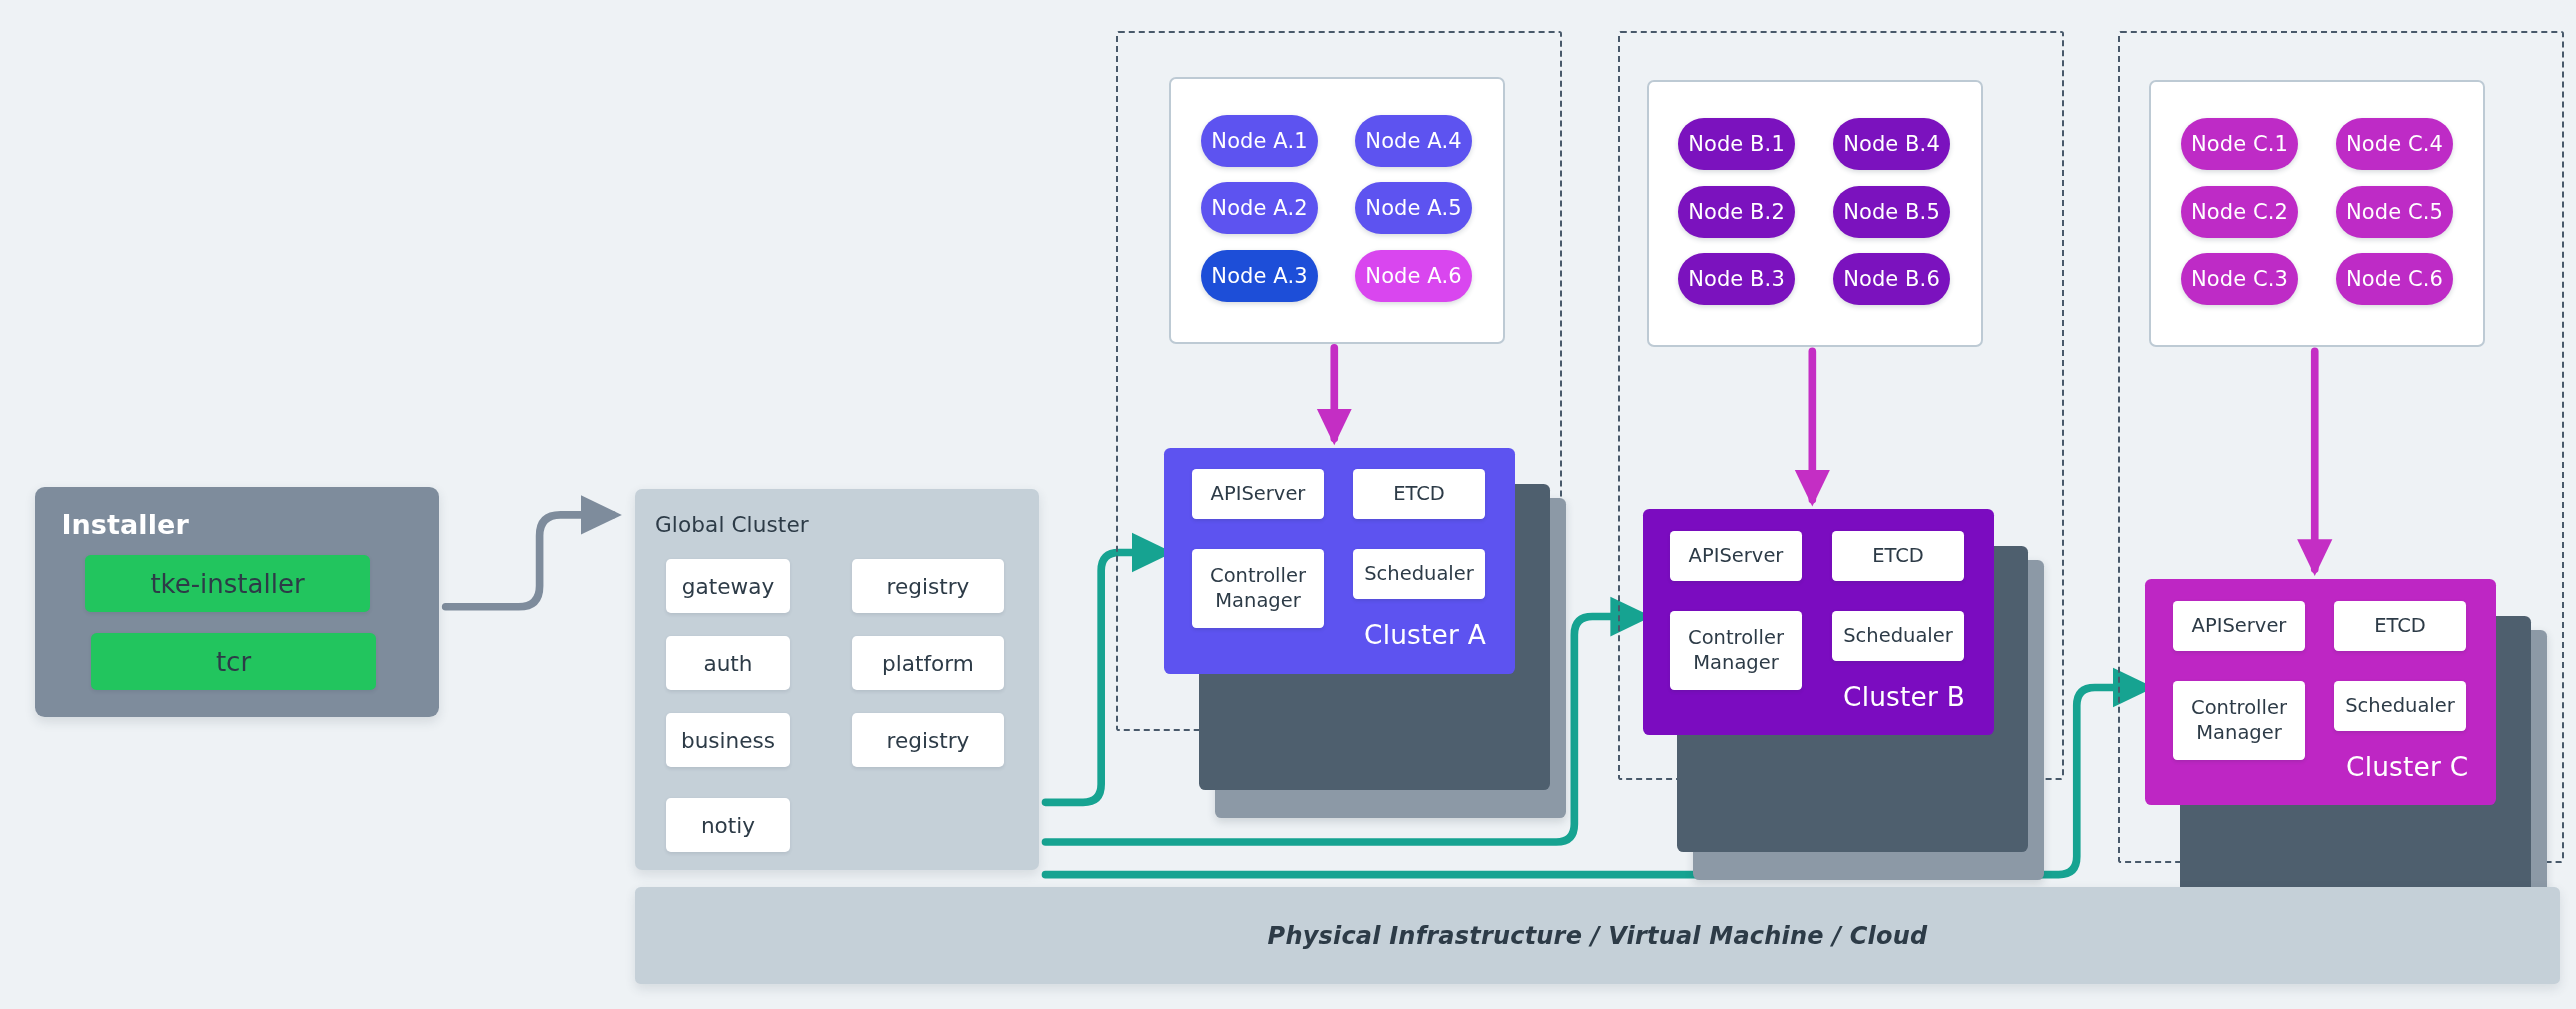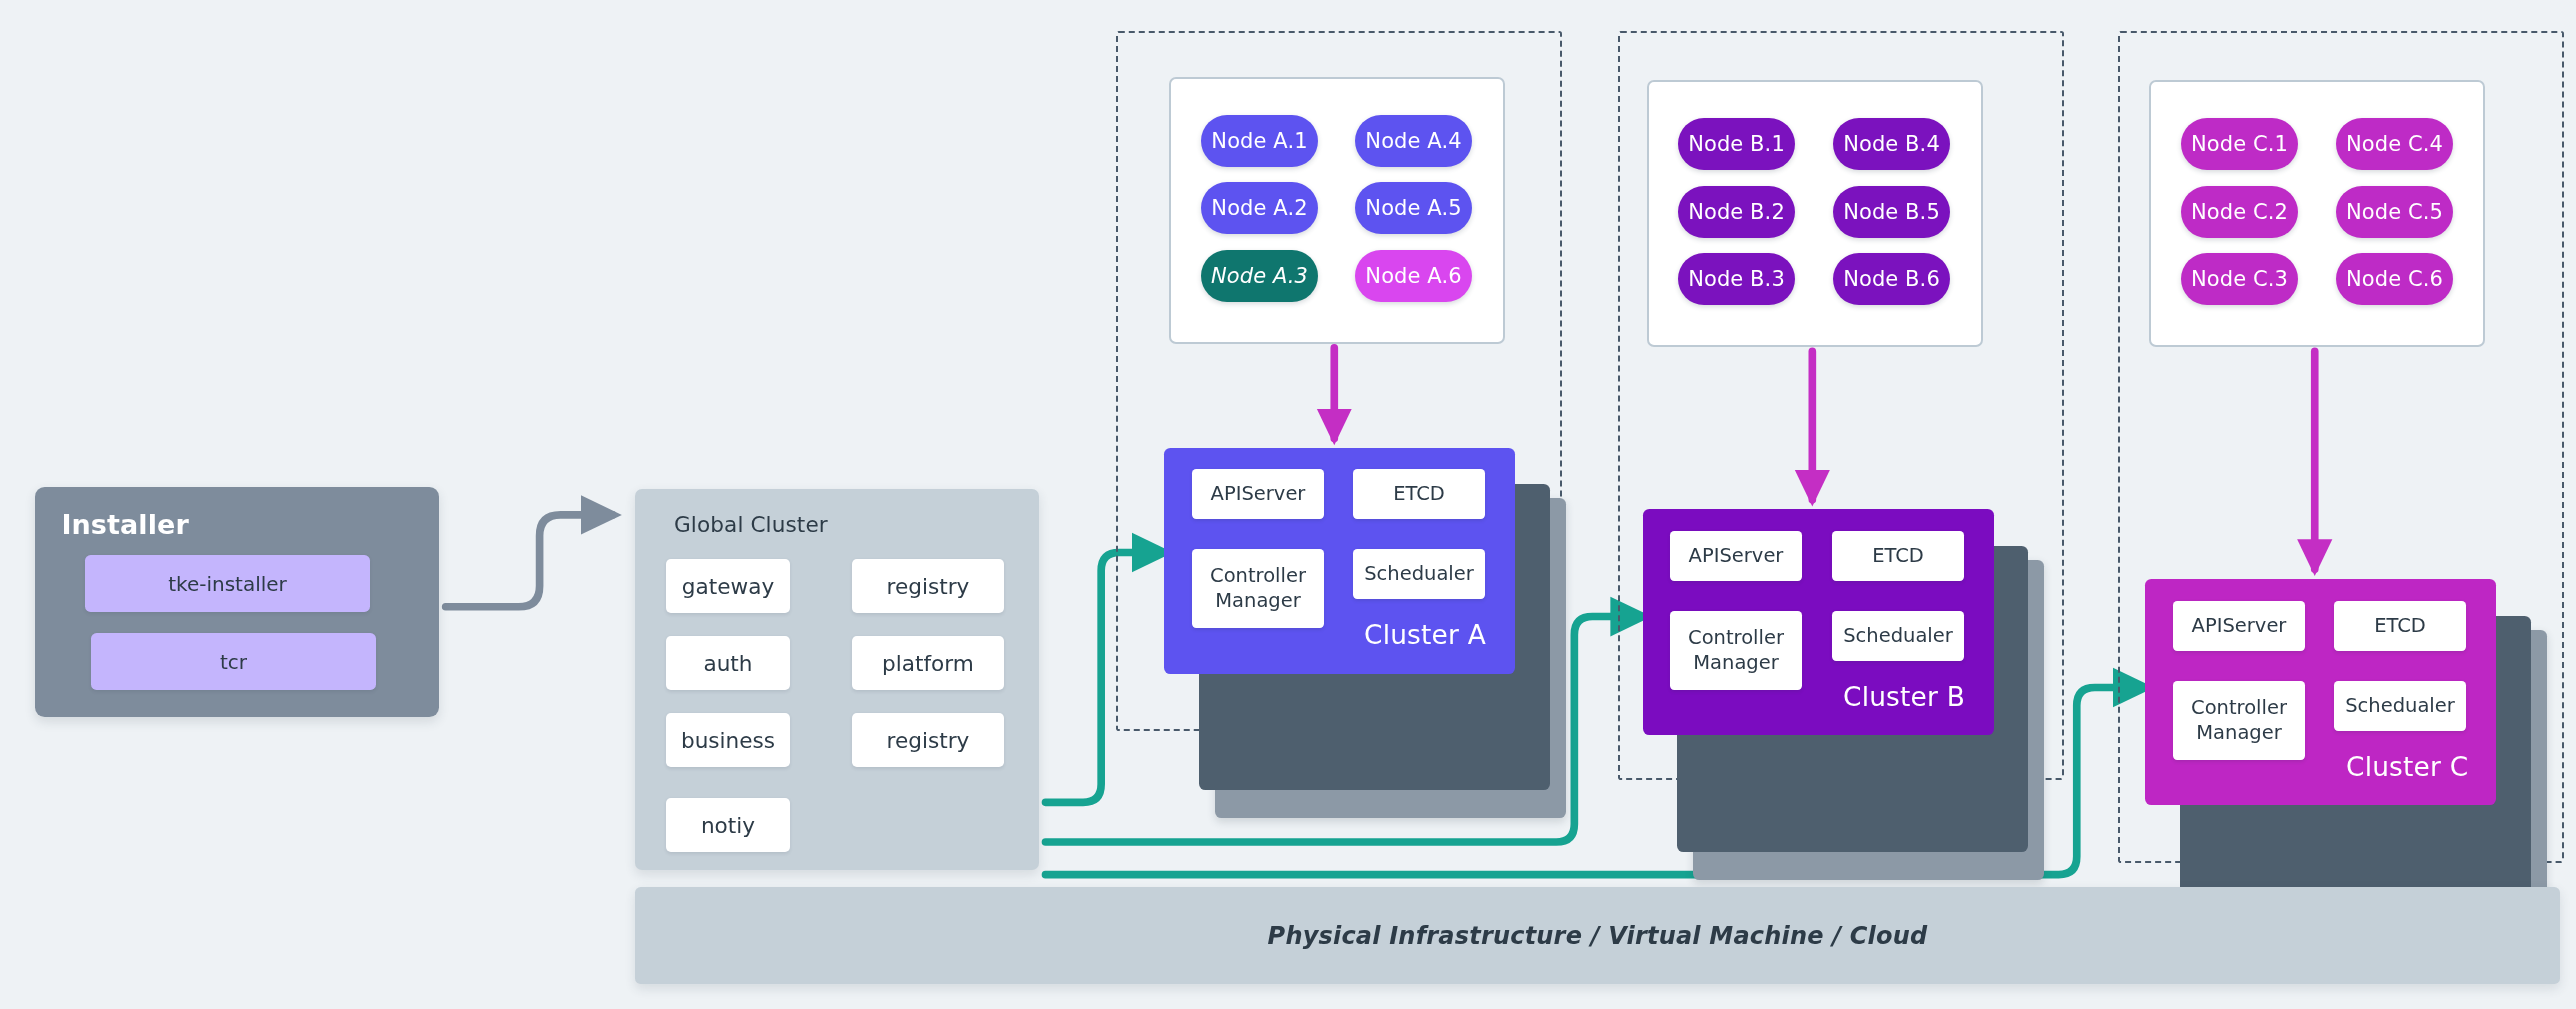--- a/index.html
+++ b/index.html
@@ -19,36 +19,36 @@
   #installer{
     left:35px;top:487px;width:404px;height:230px;
     background:#7e8c9c;border-radius:9.7px;
     box-shadow:0 4.2px 11px rgba(40,55,70,.13);
   }
   #installer .grp-title{
     position:absolute;left:26.4px;top:22px;
     color:#ffffff;font-size:27px;font-weight:600;letter-spacing:0.1px;
   }
   .wbox{
-    position:absolute;background:#c4b5fd;border-radius:5.6px;
-    display:flex;align-items:center;justify-content:center;
-    color:#2d3b47;font-size:20px;
+    position:absolute;background:#22c55e;border-radius:5.6px;
+    display:flex;align-items:center;justify-content:center;
+    color:#2d3b47;font-size:26px;
     box-shadow:0 1.4px 3.5px rgba(35,50,65,.10);
   }
   #inst-tke{left:85px;top:555px;width:285px;height:57px;}
   #inst-tcr{left:91px;top:633px;width:285px;height:57px;}
 
   
   #global{
     left:635px;top:489px;width:404px;height:381px;
     background:#c5d0d8;border-radius:7px;
     box-shadow:0 4.2px 11px rgba(40,55,70,.12);
   }
   #global .grp-title{
-    position:absolute;left:39px;top:23px;
+    position:absolute;left:20px;top:23px;
     color:#2d3b47;font-size:21.6px;font-weight:400;letter-spacing:0.1px;text-align:center;
   }
   .gbox{
     position:absolute;background:#ffffff;border-radius:4.9px;
     display:flex;align-items:center;justify-content:center;
     color:#2d3b47;font-size:21.6px;
     box-shadow:0 1.4px 3.5px rgba(35,50,65,.10);
   }
   .gcol-l{left:666px;width:124px;}
   .gcol-r{left:852px;width:152px;}
@@ -180,21 +180,21 @@
   <div class="gbox gcol-r grow-2">platform</div>
   <div class="gbox gcol-r grow-3">registry</div>
 
   <div class="zone" id="zone-a"></div>
   <div class="zone" id="zone-b"></div>
   <div class="zone" id="zone-c"></div>
 
   <div class="nodepanel" id="np-a"></div>
   <div class="pill pill-w" style="left:1201px;top:115px;background:#5D53F0;">Node A.1</div>
   <div class="pill pill-w" style="left:1201px;top:182px;background:#5D53F0;">Node A.2</div>
-  <div class="pill pill-w" style="left:1201px;top:250px;background:#0f766e;font-style:italic;">Node A.3</div>
+  <div class="pill pill-w" style="left:1201px;top:250px;background:#1d4ed8;">Node A.3</div>
   <div class="pill pill-w" style="left:1355px;top:115px;background:#5D53F0;">Node A.4</div>
   <div class="pill pill-w" style="left:1355px;top:182px;background:#5D53F0;">Node A.5</div>
   <div class="pill pill-w" style="left:1355px;top:250px;background:#d946ef;">Node A.6</div>
 
   <div class="cp-wrap">
     <div class="cp-shadow2" style="left:1215px;top:498px;width:351px;height:320px;"></div>
     <div class="cp-shadow1" style="left:1199px;top:484px;width:351px;height:306px;"></div>
     <div class="cp-face" style="left:1164px;top:448px;width:351px;height:226px;background:#5D53F0;"></div>
     <div class="cpbox" style="left:1192px;top:469px;width:132px;height:50px;">APIServer</div>
     <div class="cpbox" style="left:1353px;top:469px;width:132px;height:50px;">ETCD</div>

